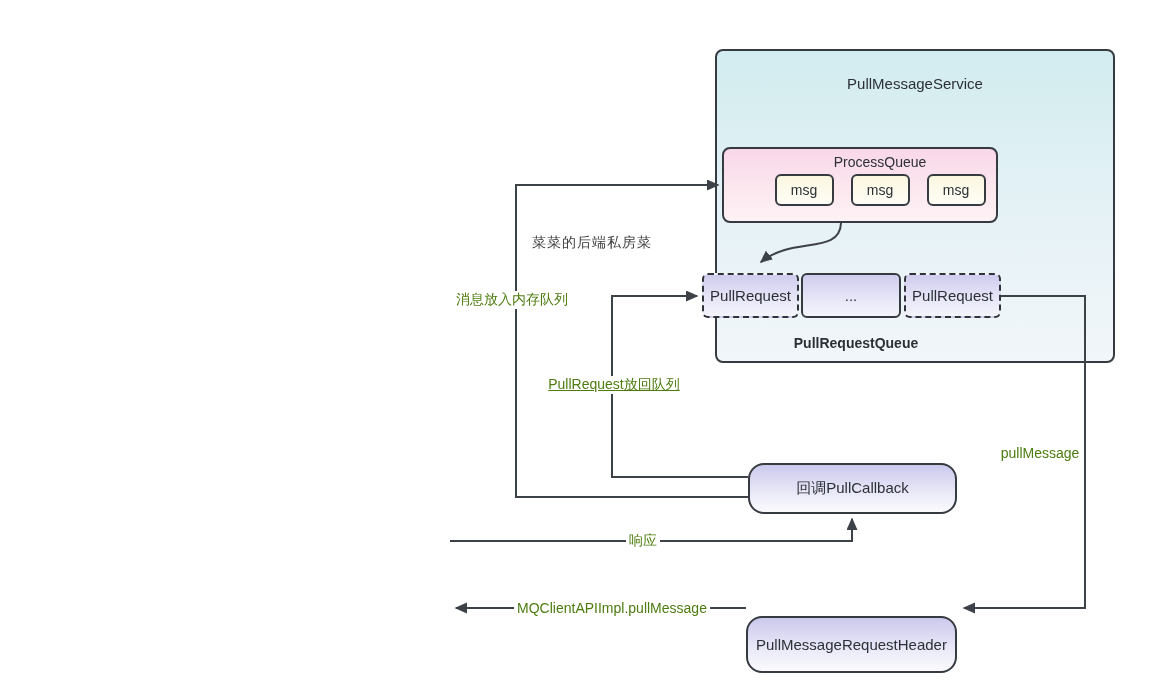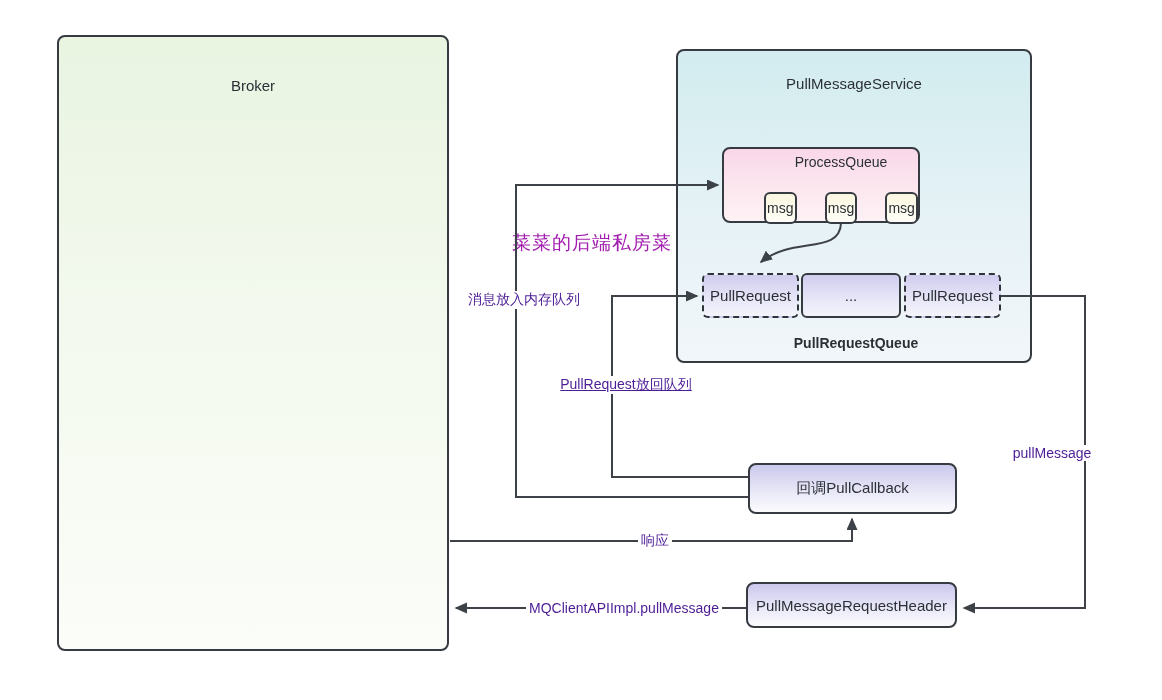--- a/index.html
+++ b/index.html
@@ -5,58 +5,55 @@
   html,body{margin:0;padding:0;background:#ffffff;}
   .canvas{
     position:relative;width:1162px;height:700px;background:#ffffff;overflow:hidden;
     font-family:"Liberation Sans",sans-serif;color:#2b3036;
   }
   .bigbox{position:absolute;border:2px solid #363b41;border-radius:8px;box-sizing:border-box;z-index:1;}
   .bigbox .title{text-align:center;font-size:15px;color:#2b3036;}
   .broker{left:57px;top:35px;width:392px;height:616px;
     background:linear-gradient(180deg,#e9f4e1 0%,#f3f9ee 45%,#fbfdf8 100%);}
   .broker .title{padding-top:40px;}
-  .pms{left:676px;top:49px;width:356px;height:314px;
+  .pms{left:715px;top:49px;width:400px;height:314px;
     background:linear-gradient(180deg,#d2ecef 0%,#e6f2f6 55%,#f1f6fa 100%);}
   .pms .title{padding-top:24px;}
   .consumer{left:676px;top:390px;width:352px;height:267px;
     background:linear-gradient(180deg,#d3eeee 0%,#e2f2ef 55%,#edf6f1 100%);}
   .consumer .title{padding-top:23px;}
 
   svg.wires{position:absolute;left:0;top:0;z-index:2;pointer-events:none;}
 
   .node{position:absolute;box-sizing:border-box;z-index:3;display:flex;align-items:center;justify-content:center;
     font-size:15px;color:#2b3036;}
-  .pq{left:722px;top:147px;width:198px;height:76px;border:2px solid #363b41;border-radius:8px;
+  .pq{left:722px;top:147px;width:276px;height:76px;border:2px solid #363b41;border-radius:8px;
     background:linear-gradient(180deg,#f9d7e9 0%,#fce7ef 55%,#fdf2f5 100%);
     display:block;z-index:3;position:absolute;box-sizing:border-box;padding-left:40px;}
   .pq-title{text-align:center;font-size:14px;margin-top:5px;}
-  .msg-row{display:flex;justify-content:center;gap:28px;margin-top:22px;}
+  .msg-row{display:flex;justify-content:center;gap:17px;margin-top:4px;}
   .msg{width:59px;height:32px;border:2px solid #363b41;border-radius:6px;box-sizing:border-box;
     background:linear-gradient(180deg,#faf6df 0%,#fdfbee 60%,#fefdf6 100%);
     display:flex;align-items:center;justify-content:center;font-size:14px;}
   .slot{border:2px dashed #2f343a;border-radius:6px;
     background:linear-gradient(180deg,#cfccee 0%,#e6e5f7 55%,#f4f4fb 100%);}
   .slot.solid{border-style:solid;border-color:#363b41;}
-  .purple{border:2px solid #363b41;border-radius:8px;
+  .purple{border:2px solid #363b41;border-radius:16px;
     background:linear-gradient(180deg,#cbc8ec 0%,#e8e7f7 55%,#fbfbfe 100%);}
   .freelabel{position:absolute;z-index:4;transform:translate(-50%,-50%);
-    background:#ffffff;padding:0 3px;font-size:14px;white-space:nowrap;color:#4c1d95;margin-left:12px;}
+    background:#ffffff;padding:0 3px;font-size:14px;white-space:nowrap;color:#4d7c0f;}
   .watermark{position:absolute;z-index:0;transform:translate(-50%,-50%);
-    font-size:19px;color:#a21caf;white-space:nowrap;letter-spacing:1px;}
+    font-size:14px;color:#404040;white-space:nowrap;letter-spacing:1px;}
   .qlabel{position:absolute;z-index:3;transform:translate(-50%,-50%);font-size:14px;white-space:nowrap;font-weight:bold;}
 </style>
 </head>
 <body>
 
 <div class="canvas">
 
-  <div class="bigbox broker">
-    <div class="title">Broker</div>
-  </div>
 
   <div class="bigbox pms">
     <div class="title">PullMessageService</div>
   </div>
 
 
   <div class="watermark" style="left:592px;top:243px;">菜菜的后端私房菜</div>
 
   <svg class="wires" width="1162" height="700" viewBox="0 0 1162 700">
     <defs>
@@ -86,21 +83,21 @@
       <div class="msg">msg</div>
     </div>
   </div>
 
   <div class="node slot" style="left:702px;top:273px;width:97px;height:45px;">PullRequest</div>
   <div class="node slot solid" style="left:801px;top:273px;width:100px;height:45px;">...</div>
   <div class="node slot" style="left:904px;top:273px;width:97px;height:45px;">PullRequest</div>
   <div class="qlabel" style="left:856px;top:343px;">PullRequestQueue</div>
 
   <div class="node purple" style="left:748px;top:463px;width:209px;height:51px;">回调PullCallback</div>
-  <div class="node purple" style="left:746px;top:582px;width:211px;height:46px;">PullMessageRequestHeader</div>
+  <div class="node purple" style="left:746px;top:616px;width:211px;height:57px;">PullMessageRequestHeader</div>
 
   <div class="freelabel" style="left:512px;top:300px;">消息放入内存队列</div>
   <div class="freelabel" style="left:614px;top:385px;text-decoration:underline;">PullRequest放回队列</div>
   <div class="freelabel" style="left:643px;top:541px;">响应</div>
   <div class="freelabel" style="left:612px;top:608px;text-align:right;">MQClientAPIImpl.pullMessage</div>
   <div class="freelabel" style="left:1040px;top:453px;">pullMessage</div>
 
 </div>
 
 </body></html>

